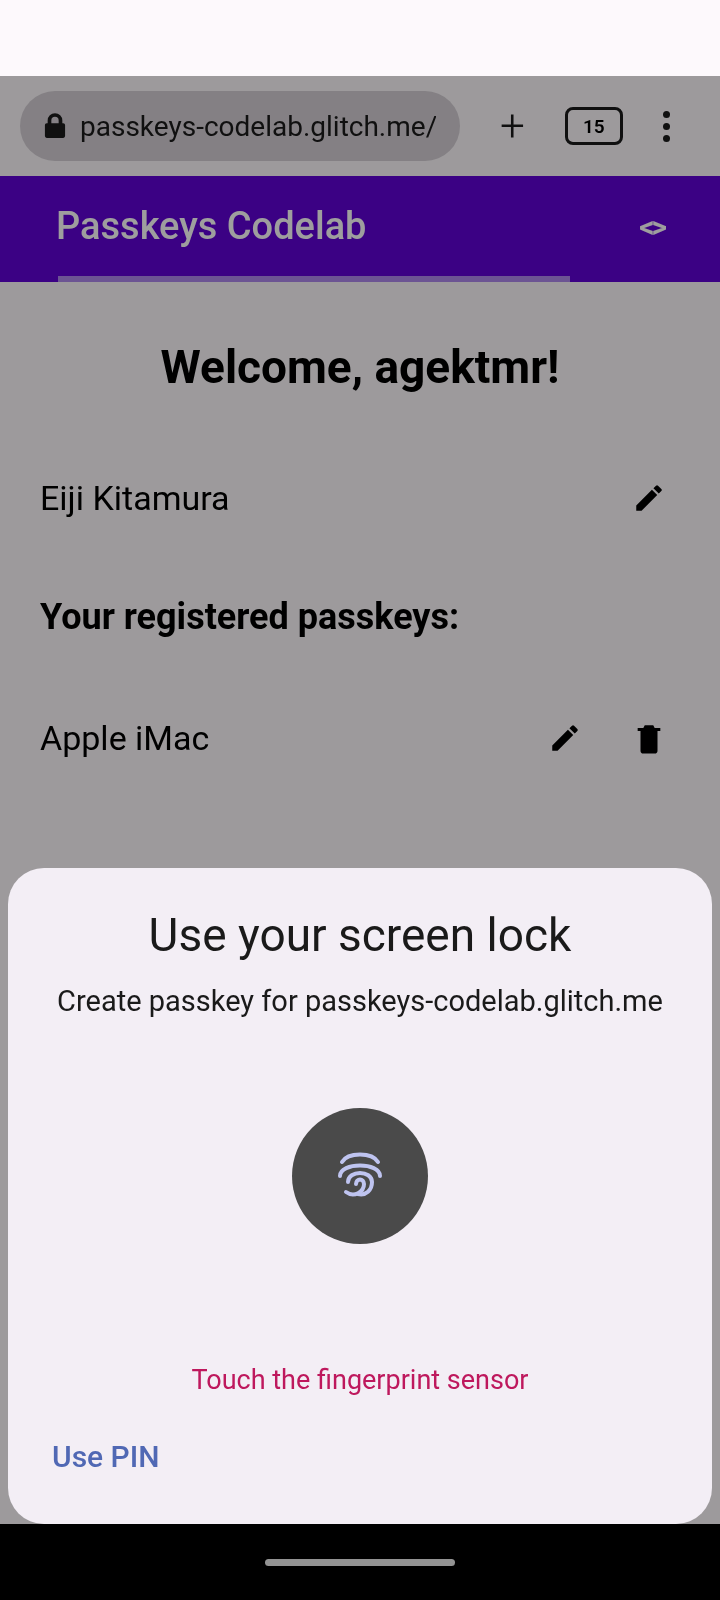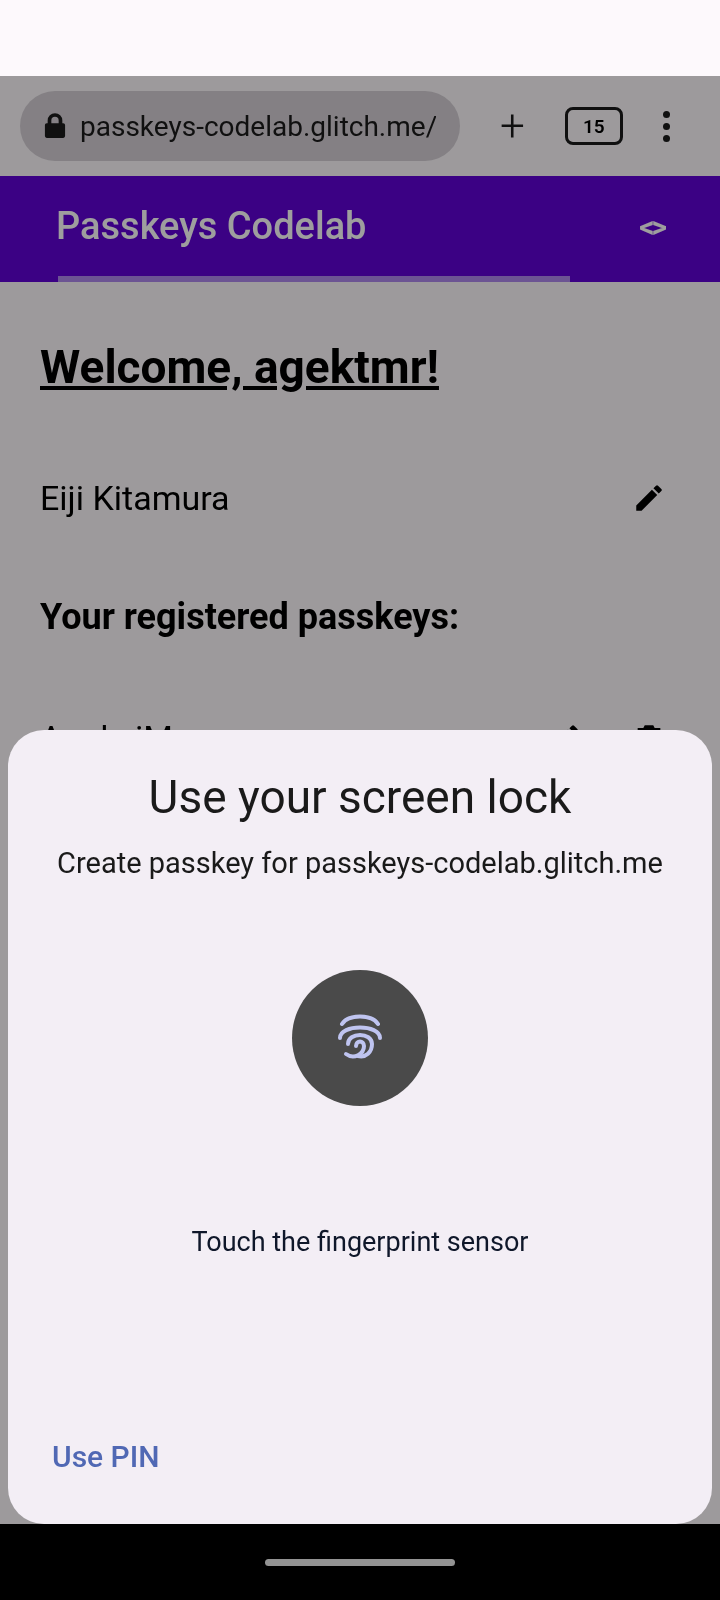--- a/index.html
+++ b/index.html
@@ -113,23 +113,23 @@
       width: 512px;
       height: 6px;
       background: #af88ee;
     }
     .content {
       padding: 40px;
     }
     .welcome {
       font-size: 46px;
       font-weight: 700;
+      text-align: center;
       margin-top: 18px;
       color: #000;
-      text-decoration: underline;
     }
     .section-label {
       font-size: 36px;
       font-weight: 700;
       margin-top: 78px;
       color: #000;
     }
     .row {
       display: flex;
       align-items: center;
@@ -161,21 +161,21 @@
     }
     .sheet {
       position: absolute;
       bottom: 76px;
       left: 8px;
       right: 8px;
       background: #f3eef5;
       border-radius: 36px;
       z-index: 20;
       padding: 40px 44px 50px;
-      height: 794px;
+      height: 656px;
       display: flex;
       flex-direction: column;
     }
     .sheet-title {
       font-size: 46px;
       font-weight: 400;
       text-align: center;
       color: #1a1a1a;
       margin-top: 0;
     }
@@ -195,21 +195,21 @@
       align-items: center;
       justify-content: center;
     }
     .fingerprint-svg {
       width: 64px;
       height: 64px;
     }
     .sheet-hint {
       text-align: center;
       font-size: 27px;
-      color: #0f172a;
+      color: #be185d;
       margin-top: 120px;
     }
     .sheet-footer {
       margin-top: auto;
       padding-top: 40px;
     }
     .use-pin {
       font-size: 30px;
       color: #5068b4;
       font-weight: 500;

